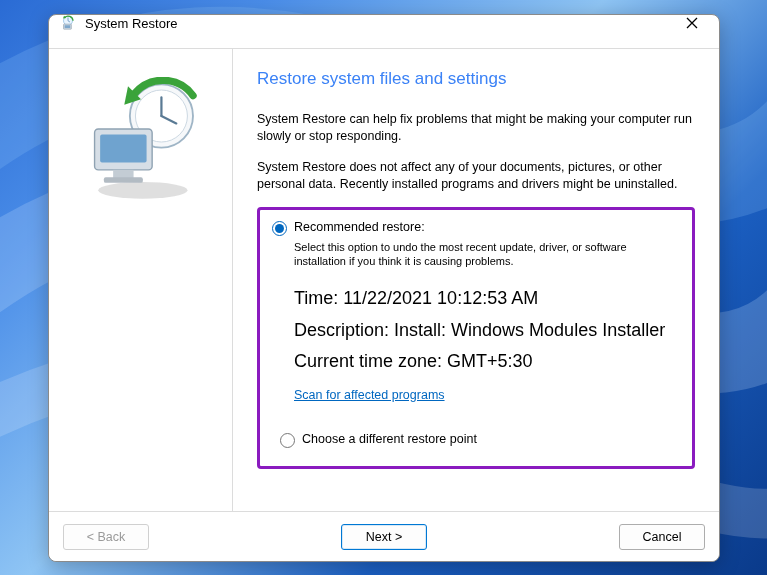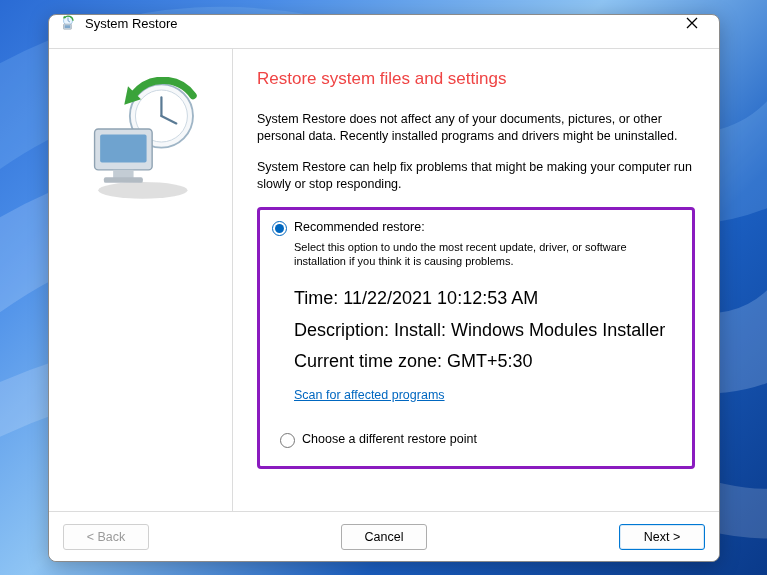--- a/index.html
+++ b/index.html
@@ -54,21 +54,21 @@
     padding-top: 28px;
   }
   .sidebar-art { width: 130px; height: 130px; }
   .content {
     flex: 1;
     padding: 20px 24px 10px 24px;
     overflow: hidden;
   }
   .heading {
     font-size: 17px;
-    color: #ef4444;
+    color: #3b82f6;
     margin: 0 0 22px 0;
     font-weight: 400;
   }
   .para {
     margin: 0 0 14px 0;
     line-height: 1.35;
     font-size: 12.5px;
   }
   .highlight-box {
     border: 3px solid #8a1bbf;
@@ -176,22 +176,22 @@
         <polygon points="56,10 70,24 52,30" fill="#3aa33a"></polygon>
         <rect x="20" y="56" width="62" height="44" rx="4" fill="#d6dee6" stroke="#8fa2b2" stroke-width="1.5"></rect>
         <rect x="26" y="62" width="50" height="30" rx="2" fill="#6fa3cf"></rect>
         <rect x="40" y="100" width="22" height="9" fill="#c3ccd4"></rect>
         <rect x="30" y="108" width="42" height="6" rx="2" fill="#b2bbc3"></rect>
       </svg>
     </div>
 
     <div class="content">
       <h1 class="heading">Restore system files and settings</h1>
+      <p class="para">System Restore can help fix problems that might be making your computer run slowly or stop responding.</p>
       <p class="para">System Restore does not affect any of your documents, pictures, or other personal data. Recently installed programs and drivers might be uninstalled.</p>
-      <p class="para">System Restore can help fix problems that might be making your computer run slowly or stop responding.</p>
 
       <div class="highlight-box">
 
         <label class="opt">
           <input type="radio" name="restoreopt" checked="" style="">
           <span class="opt-label">Recommended restore:</span>
         </label>
         <div class="opt-desc">Select this option to undo the most recent update, driver, or software installation if you think it is causing problems.</div>
 
         <div class="detail-block">
@@ -212,17 +212,17 @@
           <input type="radio" name="restoreopt" style="">
           <span class="opt-label">Choose a different restore point</span>
         </label>
 
       </div>
     </div>
   </div>
 
   <div class="footer">
     <button class="btn" disabled="">&lt;&nbsp;Back</button>
+    <button class="btn primary">Next&nbsp;&gt;</button>
     <button class="btn">Cancel</button>
-    <button class="btn primary">Next&nbsp;&gt;</button>
   </div>
 
 </div>
 
 </body></html>

